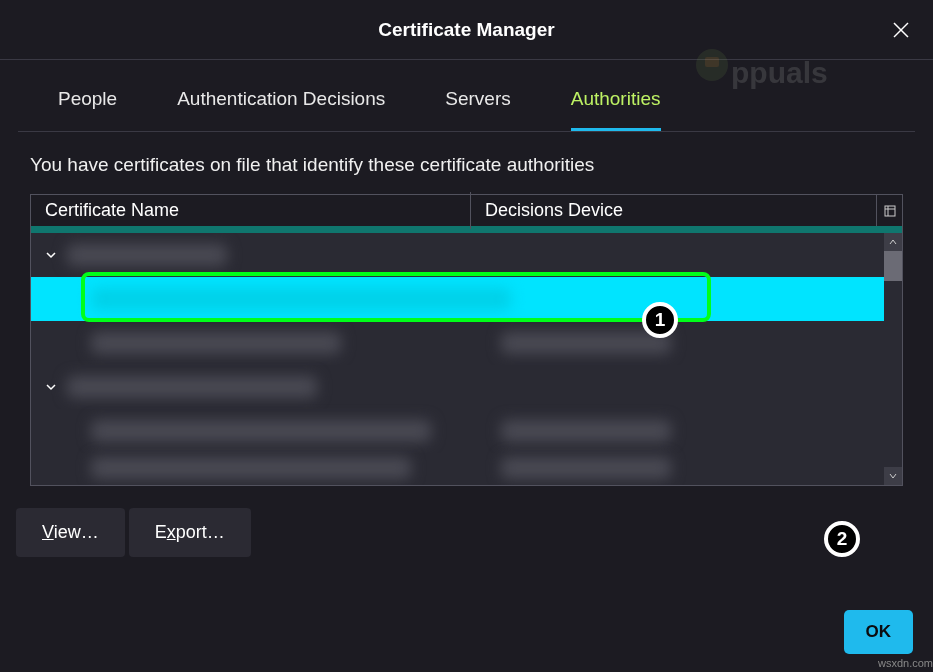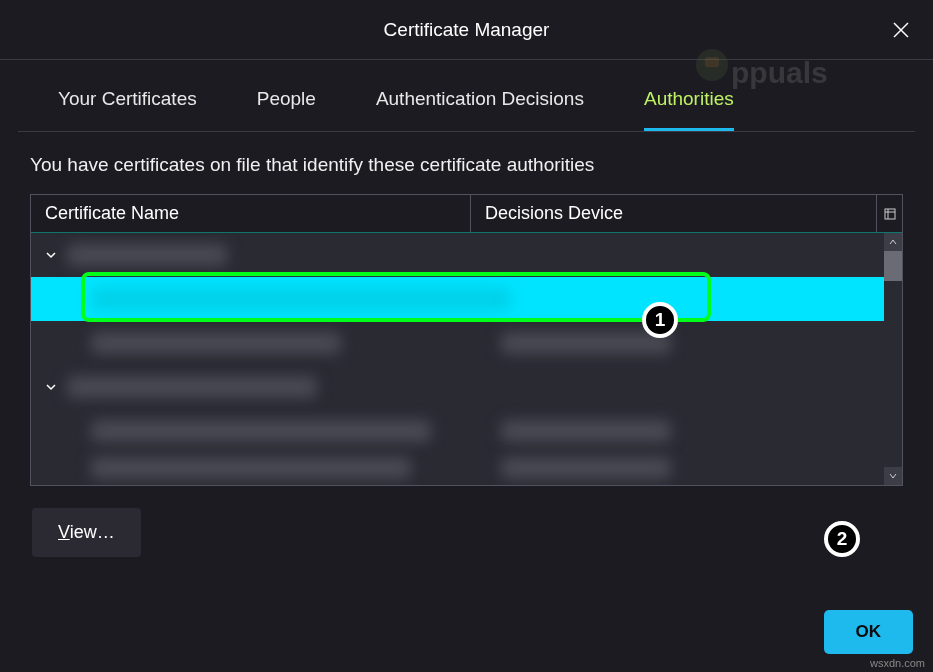--- a/index.html
+++ b/index.html
@@ -19,21 +19,21 @@
     .titlebar {
       height: 60px;
       display: flex;
       align-items: center;
       justify-content: center;
       position: relative;
       border-bottom: 1px solid #3a3944;
     }
     .titlebar-text {
       font-size: 19px;
-      font-weight: 400;
+      font-weight: 700;
       color: #fff;
     }
     .close-btn {
       position: absolute;
       right: 20px;
       top: 18px;
       width: 24px;
       height: 24px;
       display: flex;
       align-items: center;
@@ -75,21 +75,21 @@
       color: #f0f0f0;
     }
     .table-wrapper {
       margin: 0 30px 0 30px;
       border: 1px solid #52525e;
       position: relative;
     }
     .table-header {
       display: flex;
       background: #1c1b22;
-      border-bottom: 1px solid #0f766e;
+      border-bottom: 7px solid #0f766e;
       height: 38px;
       align-items: center;
     }
     .th {
       padding: 8px 14px;
       font-size: 18px;
       color: #fff;
     }
     .th.col1 { width: 440px; border-right: 1px solid #52525e; }
     .th.col2 { flex: 1; }
@@ -204,21 +204,21 @@
     }
     .scroll-thumb {
       height: 30px;
       background: #6b6b75;
       margin-top: 0;
     }
     .scroll-track { flex: 1; }
     .buttons-row {
       display: flex;
       gap: 4px;
-      padding: 22px 30px 0 32px;
+      padding: 22px 30px 0 16px;
       position: relative;
     }
     .btn {
       background: #2b2a33;
       color: #fff;
       border: none;
       padding: 14px 26px;
       font-size: 18px;
       cursor: pointer;
       border-radius: 4px;
@@ -230,29 +230,29 @@
     }
     .ok-row {
       position: absolute;
       right: 20px;
       bottom: 18px;
     }
     .btn-ok {
       background: #1fbaed;
       color: #0b0b0e;
       border: none;
-      padding: 12px 32px;
+      padding: 12px 22px;
       font-size: 17px;
       font-weight: 600;
       cursor: pointer;
       border-radius: 5px;
     }
     .wsxdn {
       position: absolute;
-      right: 8px;
+      right: 0;
       bottom: 3px;
       font-size: 11px;
       color: #888;
     }
   </style>
 </head>
 <body>
 
 <div class="titlebar">
   <span class="titlebar-text">Certificate Manager</span>
@@ -266,23 +266,23 @@
 
 <div class="watermark">
   <svg width="150" height="60" viewBox="0 0 150 60">
     <circle cx="19" cy="20" r="16" fill="#6a8c4a" opacity="0.6"></circle>
     <rect x="12" y="12" width="14" height="10" fill="#e8a23a" opacity="0.6" rx="2"></rect>
     <text x="38" y="38" font-family="Arial" font-size="30" font-weight="900" fill="#8a8a8a" font-style="normal">ppuals</text>
   </svg>
 </div>
 
 <div class="tabs">
-  <div class="tab">Your Certificates</div>
   <div class="tab">People</div>
   <div class="tab">Authentication Decisions</div>
+  <div class="tab">Servers</div>
   <div class="tab active">Authorities</div>
 </div>
 
 <div class="description">You have certificates on file that identify these certificate authorities</div>
 
 <div class="table-wrapper">
   <div class="table-header">
     <div class="th col1">Certificate Name</div>
     <div class="th col2">Decisions Device</div>
     <div class="th-icon">
@@ -348,20 +348,21 @@
           </svg>
       </div>
     </div>
   </div>
 </div>
 
 <div class="badge badge-1">1</div>
 
 <div class="buttons-row">
   <button class="btn"><span style="text-decoration:underline">V</span><span>iew…</span></button>
+  <button class="btn"><span>E</span><span style="text-decoration:underline">x</span><span>port…</span></button>
 </div>
 
 <div class="badge badge-2">2</div>
 
 <div class="ok-row">
   <button class="btn-ok">OK</button>
 </div>
 
 <div class="wsxdn">wsxdn.com</div>
 

